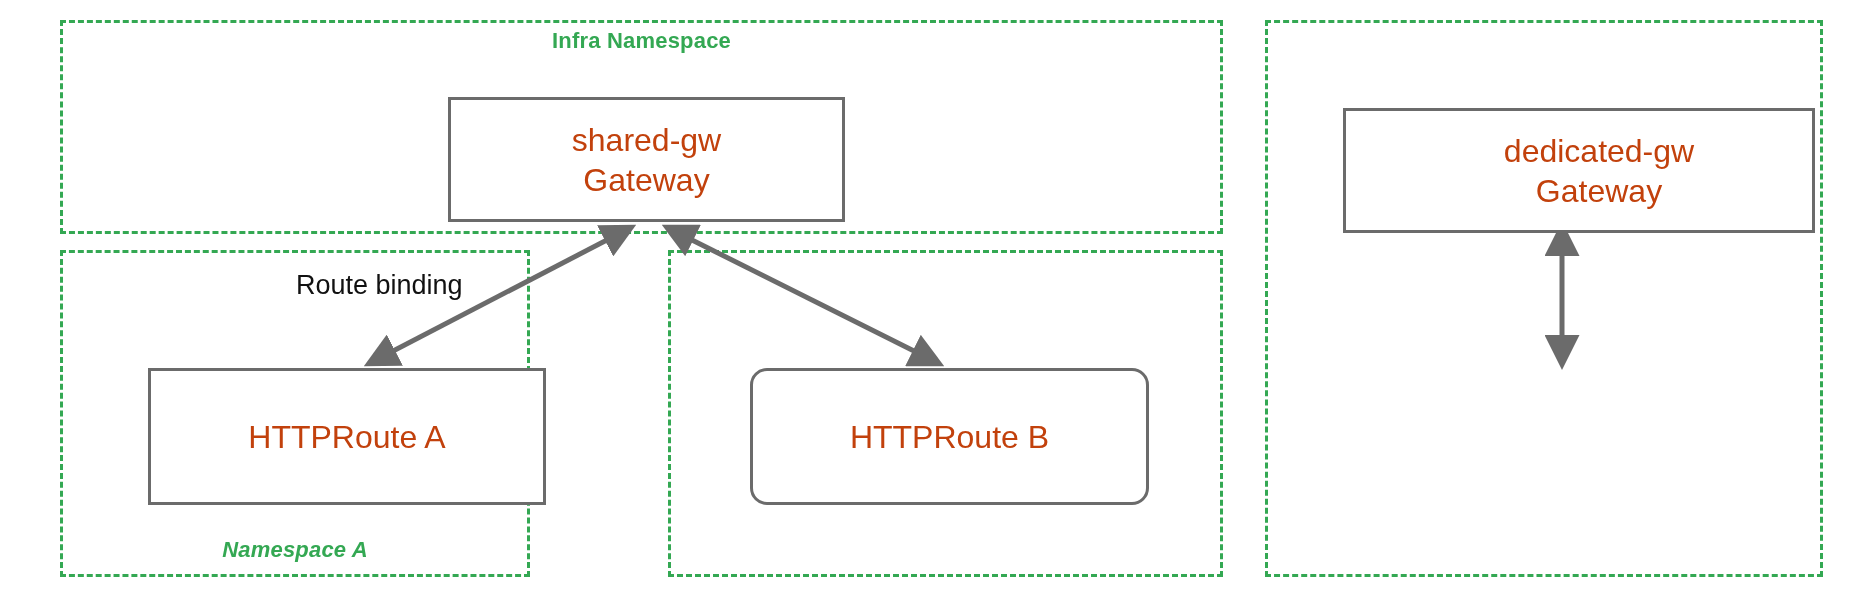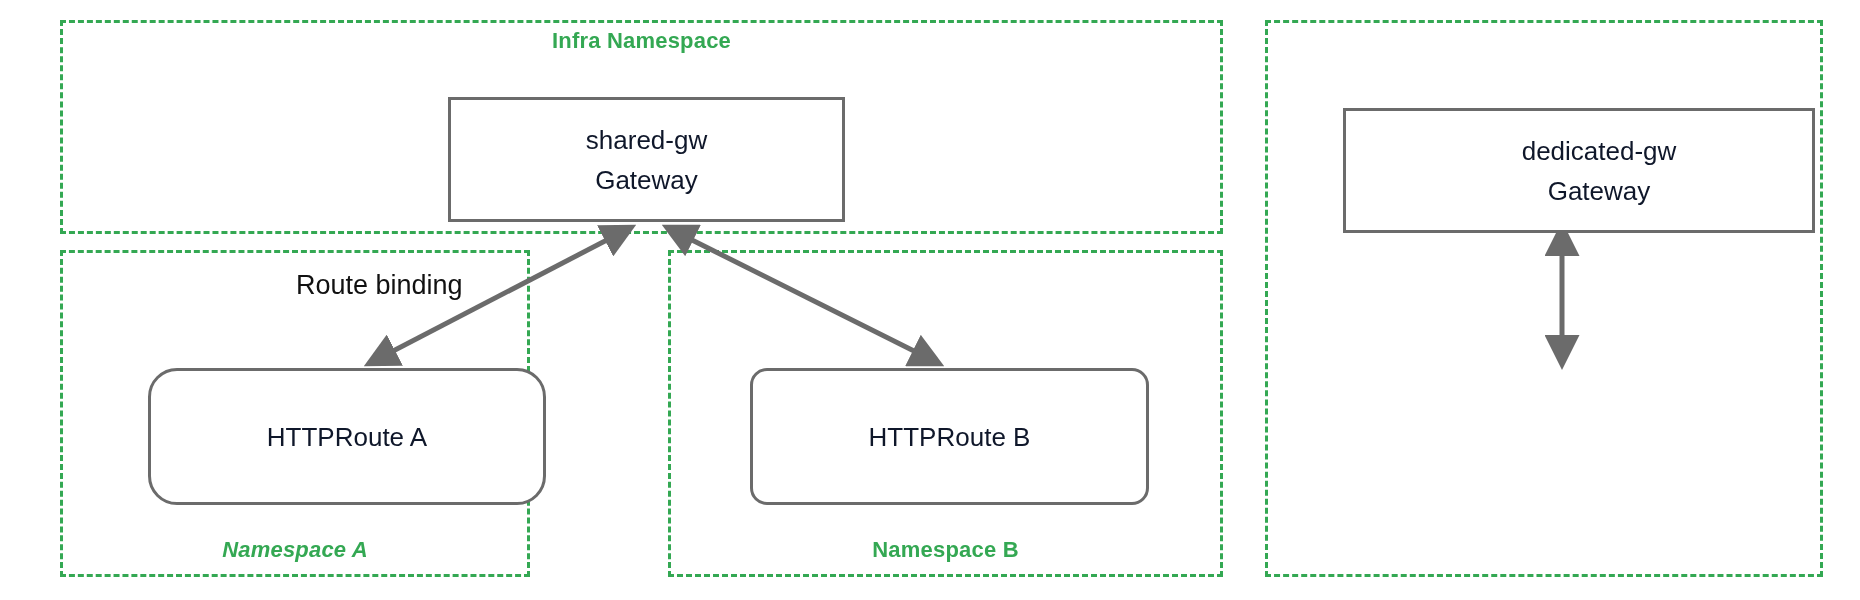--- a/index.html
+++ b/index.html
@@ -33,22 +33,22 @@
     text-align: center;
     white-space: nowrap;
     letter-spacing: 0.2px;
   }
   
   .res-box {
     position: absolute;
     box-sizing: border-box;
     border: 3px solid #6b6b6b;
     background: #ffffff;
-    color: #0f172a;
-    font-size: 26px;
+    color: #c2410c;
+    font-size: 32px;
     line-height: 40px;
     text-align: center;
     display: flex;
     align-items: center;
     justify-content: center;
     white-space: pre-line;
   }
   .res-box .res-text {
     display: block;
     white-space: pre-line;
@@ -107,31 +107,30 @@
   <div class="res-box" style="left:448px; top:97px; width:397px; height:125px;">
     <span class="res-text">shared-gw
 Gateway</span>
   </div>
 
   <div class="res-box" style="left:1343px; top:108px; width:472px; height:125px;padding-left:40px;">
     <span class="res-text">dedicated-gw
 Gateway</span>
   </div>
 
-  <div class="res-box" style="left:148px; top:368px; width:398px; height:137px;border-radius:29px;">
+  <div class="res-box" style="left:148px; top:368px; width:398px; height:137px;">
     <span class="res-text">HTTPRoute A</span>
   </div>
 
   <div class="res-box" style="left:750px; top:368px; width:399px; height:137px;border-radius:17px;">
     <span class="res-text">HTTPRoute B</span>
   </div>
 
 
   <div class="ns-label" style="left:60px; top:23px; width:1163px;">Infra Namespace</div>
 
   <div class="ns-label" style="left:60px; top:532px; width:470px;font-style:italic;">Namespace A</div>
 
-  <div class="ns-label" style="left:668px; top:532px; width:555px;">Namespace B</div>
 
 
   <div class="edge-label" style="left:296px; top:243px;margin-top:26px;">Route binding</div>
 
 </div>
 
 </body></html>

